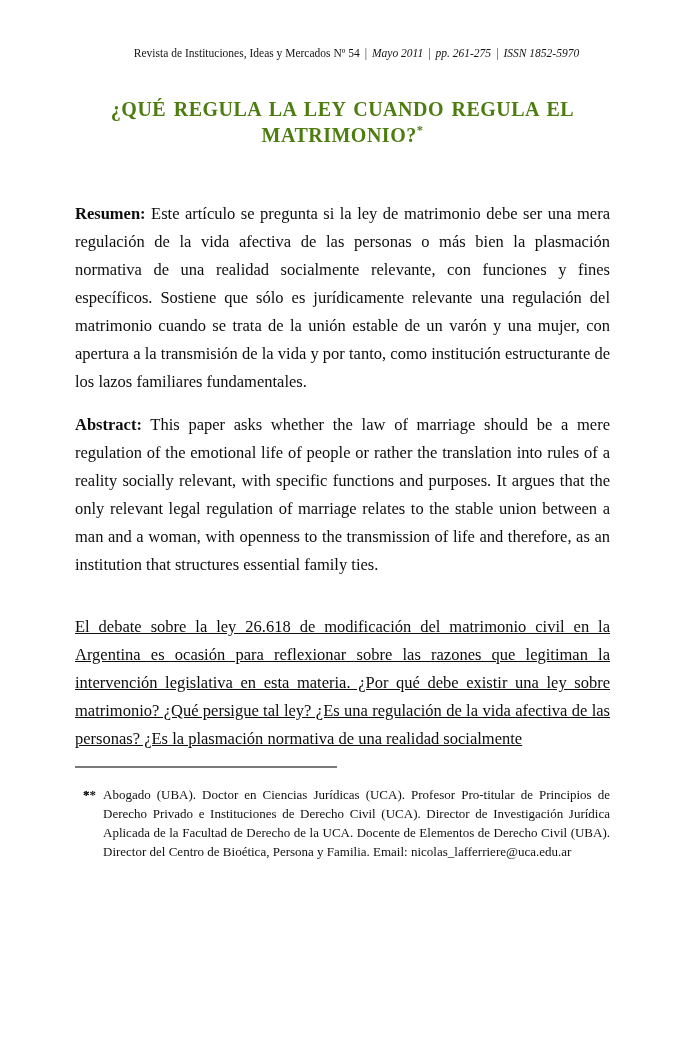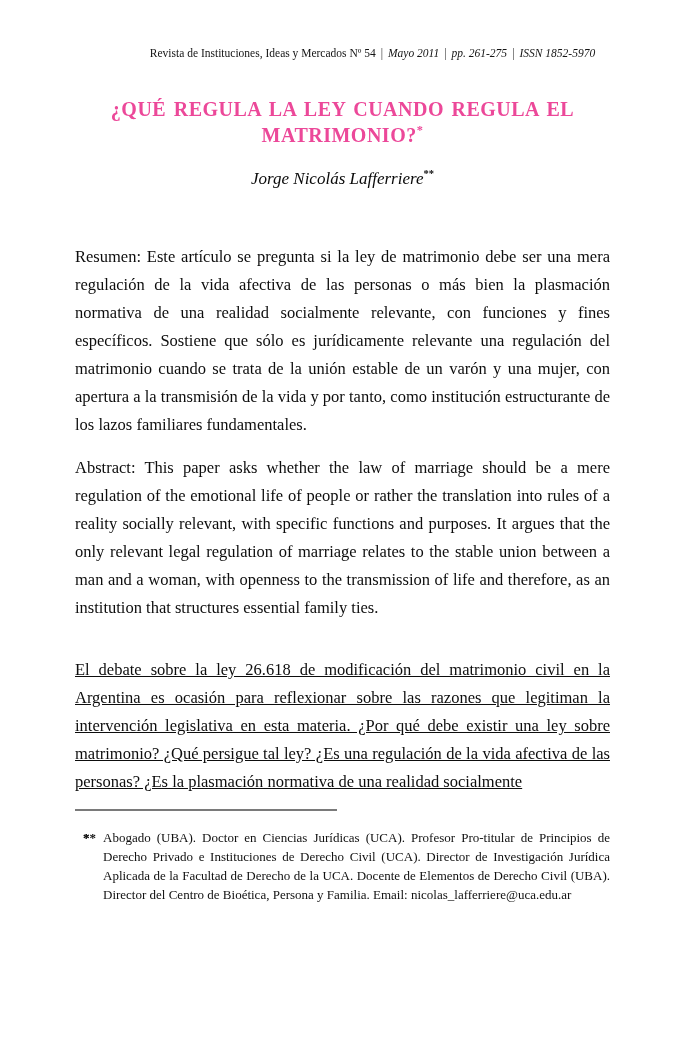--- a/index.html
+++ b/index.html
@@ -20,39 +20,39 @@
   .content {
     margin-left: 75px;
     width: 535px;
   }
   .journal-header {
     padding-top: 46px;
     font-size: 11.5px;
     line-height: 14px;
     text-align: center;
     position: relative;
-    left: 30px;
+    left: 14px;
     white-space: nowrap;
     color: #141414;
   }
   .journal-header .it { font-style: italic; }
   .journal-header .sep {
     display: inline-block;
     padding: 0 5px;
     color: #333333;
   }
   .paper-title {
     margin: 36px 0 0 0;
     font-size: 20px;
     line-height: 26px;
     font-weight: bold;
     text-align: center;
     letter-spacing: 0.5px;
     word-spacing: 2px;
-    color: #ec4899;
+    color: #4d7c0f;
   }
   .paper-title sup, .author-line sup {
     font-size: 0.62em;
     vertical-align: super;
     line-height: 0;
   }
   .author-line {
     margin: 19px 0 0 0;
     font-size: 17px;
     line-height: 24px;
@@ -63,21 +63,21 @@
   .author-line sup { font-style: normal; font-weight: bold; }
   .abstract-block, .body-block {
     font-size: 16.5px;
     line-height: 28px;
     text-align: justify;
   }
   .abstract-block p, .body-block p { margin: 0; }
   .resumen-par { margin-top: 52px !important; }
   .abstract-par { margin-top: 15px !important; }
   .body-par { margin-top: 34px !important; text-decoration: underline; }
-  .block-label { font-weight: normal; }
+  .block-label { font-weight: bold; }
   .footnote-rule {
     margin: 13px 0 0 0;
     width: 262px;
     height: 2px;
     background: #7a7a7a;
     border: none;
   }
   .footnotes {
     margin-top: 17px;
     font-size: 13px;
@@ -100,21 +100,20 @@
 </head>
 <body>
 
 <div class="page">
   <div class="content">
 
     <div class="journal-header"><span>Revista de Instituciones, Ideas y Mercados Nº 54</span><span class="sep">|</span><span class="it">Mayo 2011</span><span class="sep">|</span><span class="it">pp. 261-275</span><span class="sep">|</span><span class="it">ISSN 1852-5970</span></div>
 
     <h1 class="paper-title"><span>¿QUÉ REGULA LA LEY CUANDO REGULA EL MATRIMONIO?</span><sup>*</sup></h1>
 
-    <div class="author-line"><span>Jorge Nicolás Lafferriere</span><sup>**</sup></div>
 
     <div class="abstract-block">
       <p class="resumen-par"><span class="block-label">Resumen:</span><span> Este artículo se pregunta si la ley de matrimonio debe ser una mera regulación de la vida afectiva de las personas o más bien la plasmación normativa de una realidad socialmente relevante, con funciones y fines específicos. Sostiene que sólo es jurídicamente relevante una regulación del matrimonio cuando se trata de la unión estable de un varón y una mujer, con apertura a la transmisión de la vida y por tanto, como institución estructurante de los lazos familiares fundamentales.</span></p>
       <p class="abstract-par"><span class="block-label">Abstract:</span><span> This paper asks whether the law of marriage should be a mere regulation of the emotional life of people or rather the translation into rules of a reality socially relevant, with specific functions and purposes. It argues that the only relevant legal regulation of marriage relates to the stable union between a man and a woman, with openness to the transmission of life and therefore, as an institution that structures essential family ties.</span></p>
     </div>
 
     <div class="body-block">
       <p class="body-par">El debate sobre la ley 26.618 de modificación del matrimonio civil en la Argentina es ocasión para reflexionar sobre las razones que legitiman la intervención legislativa en esta materia. ¿Por qué debe existir una ley sobre matrimonio? ¿Qué persigue tal ley? ¿Es una regulación de la vida afectiva de las personas? ¿Es la plasmación normativa de una realidad socialmente</p>
     </div>
 

